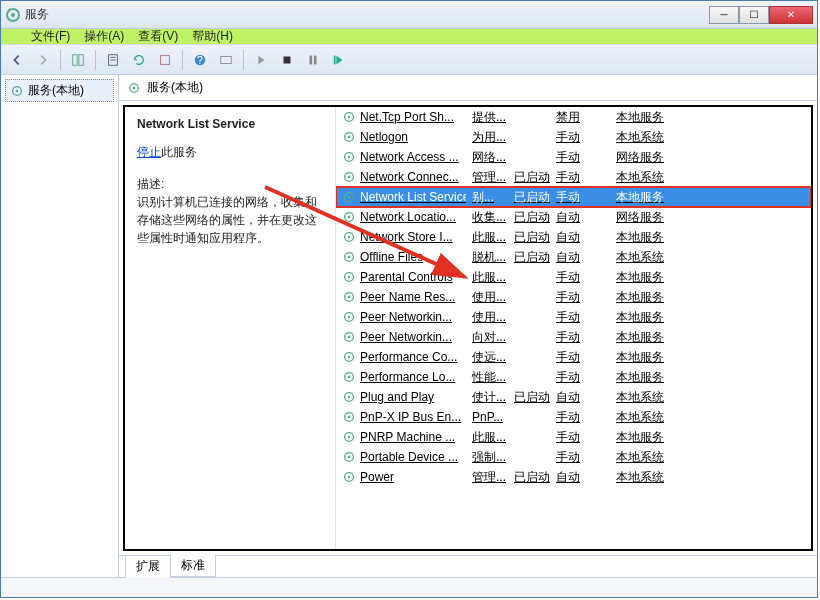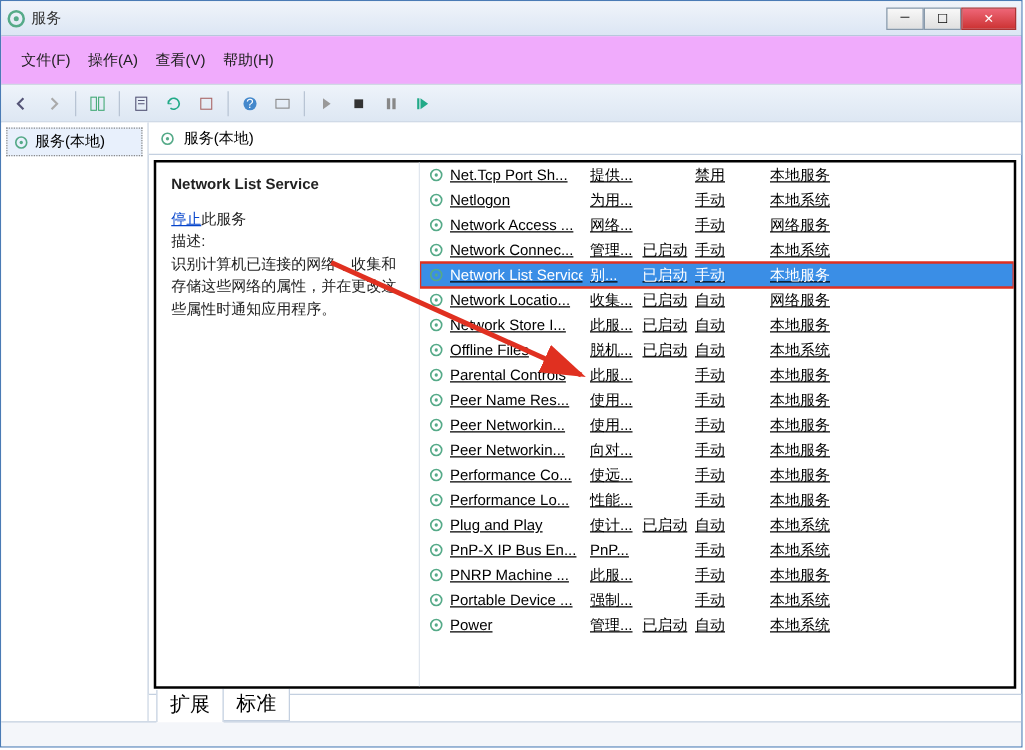--- a/index.html
+++ b/index.html
@@ -8,21 +8,21 @@
 
 
 .titlebar { height: 28px; background: linear-gradient(#f0f4fa, #dce6f4); display: flex; align-items: center; padding: 12px 4px; border-bottom: 1px solid #b8c8dc; }
 .titlebar-icon { width: 16px; height: 16px; margin-right: 4px; display: inline-flex; align-items: center; justify-content: center; }
 .titlebar-title { flex: 1; color: #333; }
 .win-btns { display: flex; gap: 0; }
 .win-btn { width: 30px; height: 18px; border: 1px solid #8899aa; background: linear-gradient(#f8f8f8,#e0e0e0); display: flex; align-items: center; justify-content: center; font-size: 10px; }
 .win-btn.close { width: 44px; background: linear-gradient(#e67,#c33); color: #fff; border-color: #a33; }
 
 
-.menubar { height: 39px; background: #f0abfc; border-bottom: 1px solid #d0d8e4; display: flex; align-items: center; padding: 0 10px; gap: 2px; }
+.menubar { height: 16px; background: #bef264; border-bottom: 1px solid #d0d8e4; display: flex; align-items: center; padding: 0 24px; gap: 2px; }
 .menu-item { padding: 2px 6px; color: #222; }
 
 
 .toolbar { height: 30px; background: linear-gradient(#eef3fa,#dde7f3); border-bottom: 1px solid #c4d0e0; display: flex; align-items: center; padding: 0 4px; gap: 2px; }
 .tb-btn { width: 24px; height: 22px; border: 1px solid transparent; display: inline-flex; align-items: center; justify-content: center; color: #446; }
 .tb-sep { width: 1px; height: 20px; background: #b8c4d4; margin: 0 3px; }
 .tb-btn svg { width: 14px; height: 14px; }
 
 
 .body { flex: 1; display: flex; min-height: 0; }
@@ -30,21 +30,21 @@
 .tree-item { display: flex; align-items: center; gap: 4px; padding: 2px 4px; border: 1px dotted #888; background: #e8f0fc; }
 .gear-icon { width: 14px; height: 14px; }
 
 .rightpane { flex: 1; display: flex; flex-direction: column; border-left: 0; min-width: 0; }
 .rp-header { height: 26px; border-bottom: 1px solid #c4d0e0; display: flex; align-items: center; padding: 0 8px; gap: 6px; background: #fff; }
 
 .rp-body { flex: 1; display: flex; border: 2px solid #000000; margin: 4px; min-height: 0; position: relative; }
 .detail { width: 210px; padding: 10px 12px; color: #222; }
 .detail h3 { font-size: 12px; font-weight: bold; margin-bottom: 12px; }
 .detail a { color: #0645cc; text-decoration: underline; display: inline; }
-.detail .actions { line-height: 1.6; }
+.detail .actions { margin-bottom: 14px; line-height: 1.6; }
 .detail .desc-label { margin-bottom: 0; }
 .detail .desc { line-height: 1.5; }
 
 .grid-wrap { flex: 1; display: flex; flex-direction: column; border-left: 1px solid #e0e6ee; min-width: 0; }
 .grid-head, .grid-row { display: flex; align-items: center; }
 .grid-head { height: 22px; background: linear-gradient(#fdfdfe,#eef2f8); border-bottom: 1px solid #d0d8e4; }
 .gh { padding: 0 6px; border-right: 1px solid #d8e0ea; height: 100%; display: flex; align-items: center; gap: 3px; color: #333; overflow: hidden; white-space: nowrap; }
 .gh.sort::after { content: "▲"; font-size: 8px; color: #6a7a90; margin-left: 4px; }
 .col-name { width: 130px; }
 .col-desc { width: 42px; }
@@ -58,21 +58,21 @@
 .grid-row.selected { background: #3a8ee6; color: #fff; outline: 2px solid #e03020; outline-offset: -1px; }
 .svc-icon { width: 14px; height: 14px; flex-shrink: 0; }
 
 
 .grid-body::-webkit-scrollbar { width: 16px; }
 .grid-body::-webkit-scrollbar-track { background: #eef2f6; }
 .grid-body::-webkit-scrollbar-thumb { background: #c4d0e0; border: 1px solid #a8b8cc; }
 
 
 .tabs { height: 22px; border-top: 1px solid #c4d0e0; display: flex; align-items: flex-end; padding-left: 6px; background: #fff; }
-.tab { border: 1px solid #c4d0e0; border-top: none; padding: 2px 10px; background: #fff; margin-right: -1px; font-size: 16px; }
+.tab { border: 1px solid #c4d0e0; border-top: none; padding: 2px 10px; background: #fff; margin-right: -1px; font-size: 12px; }
 .tab.active { background: #fff; border-bottom-color: #fff; position: relative; top: 1px; }
 
 
 .arrow { position: absolute; left: 130px; top: 70px; pointer-events: none; }
 .arrow svg { width: 260px; height: 120px; }
 
 .statusbar { height: 20px; border-top: 1px solid #c4d0e0; background: #f4f6fa; }
 </style>
 </head>
 <body>

